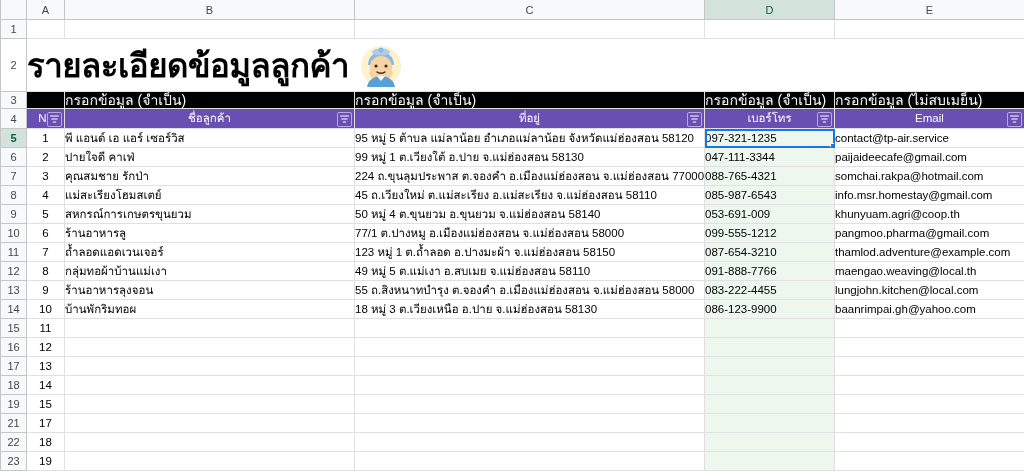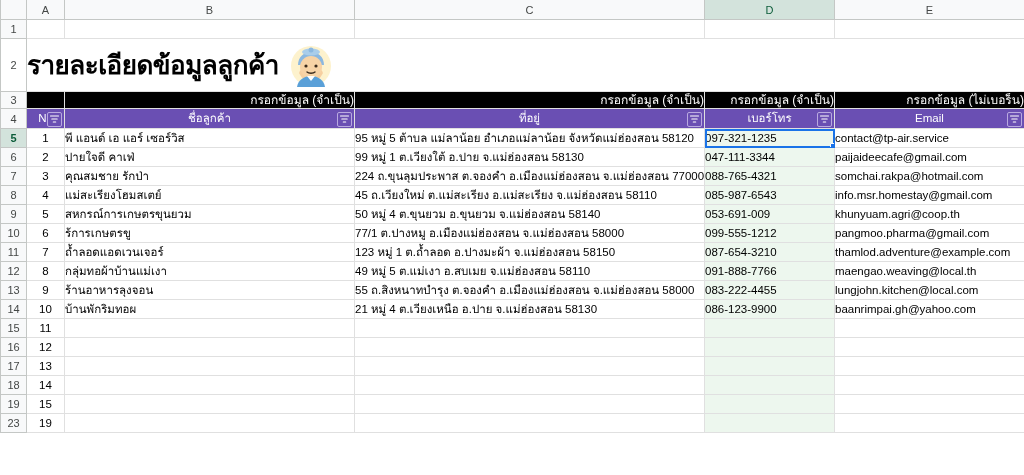--- a/index.html
+++ b/index.html
@@ -78,39 +78,39 @@
     height: 52px;
     vertical-align: middle;
     padding-left: 8px;
   }
   .title-wrap {
     display: flex;
     align-items: center;
     gap: 10px;
   }
   .title-text {
-    font-size: 26px;
+    font-size: 33px;
     font-weight: bold;
     font-family: "DejaVu Sans", "Liberation Sans", sans-serif;
     letter-spacing: -0.5px;
     line-height: 1;
   }
   .avatar {
     width: 44px;
     height: 44px;
     position: relative;
     flex: 0 0 auto;
   }
   .black-band {
     background: #000000;
     color: #ffffff;
-    text-align: right;
+    text-align: left;
     height: 16px;
     line-height: 16px;
-    font-size: 12px;
+    font-size: 14px;
   }
   .purple-head {
     background: #6a4fb3;
     color: #ffffff;
     height: 19px;
     line-height: 19px;
     font-size: 11.5px;
     font-weight: bold;
     text-align: center;
     position: relative;
@@ -207,21 +207,21 @@
       </div>
     </td>
   </tr>
 
   <tr>
     <td class="rowhead">3</td>
     <td class="black-band"></td>
     <td class="black-band">กรอกข้อมูล (จำเป็น)</td>
     <td class="black-band">กรอกข้อมูล (จำเป็น)</td>
     <td class="black-band">กรอกข้อมูล (จำเป็น)</td>
-    <td class="black-band">กรอกข้อมูล (ไม่เบอร็น)</td>
+    <td class="black-band">กรอกข้อมูล (ไม่สบเมย็น)</td>
   </tr>
 
   <tr>
     <td class="rowhead">4</td>
     <td class="purple-head">
       <span>No</span>
       <span class="filt">
         <svg width="9" height="9" viewBox="0 0 9 9">
                 <path d="M0.5 1h8M1.8 4h5.4M3.3 7h2.4" stroke="#ffffff" stroke-width="1.1" stroke-linecap="round"></path>
               </svg>
@@ -299,21 +299,21 @@
           <td class="rowhead">9</td>
           <td class="cell cell-center">5</td>
           <td class="cell cell-left">สหกรณ์การเกษตรขุนยวม</td>
           <td class="cell cell-left">50 หมู่ 4 ต.ขุนยวม อ.ขุนยวม จ.แม่ฮ่องสอน 58140</td>
           <td class="cell cell-left green-tint">053-691-009</td>
           <td class="cell cell-left">khunyuam.agri@coop.th</td>
         </tr>
         <tr>
           <td class="rowhead">10</td>
           <td class="cell cell-center">6</td>
-          <td class="cell cell-left">ร้การเกษตรขู</td>
+          <td class="cell cell-left">ร้านอาหารลู</td>
           <td class="cell cell-left">77/1 ต.ปางหมู อ.เมืองแม่ฮ่องสอน จ.แม่ฮ่องสอน 58000</td>
           <td class="cell cell-left green-tint">099-555-1212</td>
           <td class="cell cell-left">pangmoo.pharma@gmail.com</td>
         </tr>
         <tr>
           <td class="rowhead">11</td>
           <td class="cell cell-center">7</td>
           <td class="cell cell-left">ถ้ำลอดแอดเวนเจอร์</td>
           <td class="cell cell-left">123 หมู่ 1 ต.ถ้ำลอด อ.ปางมะผ้า จ.แม่ฮ่องสอน 58150</td>
           <td class="cell cell-left green-tint">087-654-3210</td>
@@ -332,21 +332,21 @@
           <td class="cell cell-center">9</td>
           <td class="cell cell-left">ร้านอาหารลุงจอน</td>
           <td class="cell cell-left">55 ถ.สิงหนาทบำรุง ต.จองคำ อ.เมืองแม่ฮ่องสอน จ.แม่ฮ่องสอน 58000</td>
           <td class="cell cell-left green-tint">083-222-4455</td>
           <td class="cell cell-left">lungjohn.kitchen@local.com</td>
         </tr>
         <tr>
           <td class="rowhead">14</td>
           <td class="cell cell-center">10</td>
           <td class="cell cell-left">บ้านพักริมทอผ</td>
-          <td class="cell cell-left">21 หมู่ 4 ต.เวียงเหนือ อ.ปาย จ.แม่ฮ่องสอน 58130</td>
+          <td class="cell cell-left">18 หมู่ 3 ต.เวียงเหนือ อ.ปาย จ.แม่ฮ่องสอน 58130</td>
           <td class="cell cell-left green-tint">086-123-9900</td>
           <td class="cell cell-left">baanrimpai.gh@yahoo.com</td>
         </tr>
         <tr>
           <td class="rowhead">15</td>
           <td class="cell cell-center">11</td>
           <td class="cell cell-left"></td>
           <td class="cell cell-left"></td>
           <td class="cell cell-left green-tint"></td>
           <td class="cell cell-left"></td>
@@ -371,20 +371,36 @@
           <td class="rowhead">18</td>
           <td class="cell cell-center">14</td>
           <td class="cell cell-left"></td>
           <td class="cell cell-left"></td>
           <td class="cell cell-left green-tint"></td>
           <td class="cell cell-left"></td>
         </tr>
         <tr>
           <td class="rowhead">19</td>
           <td class="cell cell-center">15</td>
+          <td class="cell cell-left"></td>
+          <td class="cell cell-left"></td>
+          <td class="cell cell-left green-tint"></td>
+          <td class="cell cell-left"></td>
+        </tr>
+        <tr>
+          <td class="rowhead">21</td>
+          <td class="cell cell-center">17</td>
+          <td class="cell cell-left"></td>
+          <td class="cell cell-left"></td>
+          <td class="cell cell-left green-tint"></td>
+          <td class="cell cell-left"></td>
+        </tr>
+        <tr>
+          <td class="rowhead">22</td>
+          <td class="cell cell-center">18</td>
           <td class="cell cell-left"></td>
           <td class="cell cell-left"></td>
           <td class="cell cell-left green-tint"></td>
           <td class="cell cell-left"></td>
         </tr>
         <tr>
           <td class="rowhead">23</td>
           <td class="cell cell-center">19</td>
           <td class="cell cell-left"></td>
           <td class="cell cell-left"></td>

